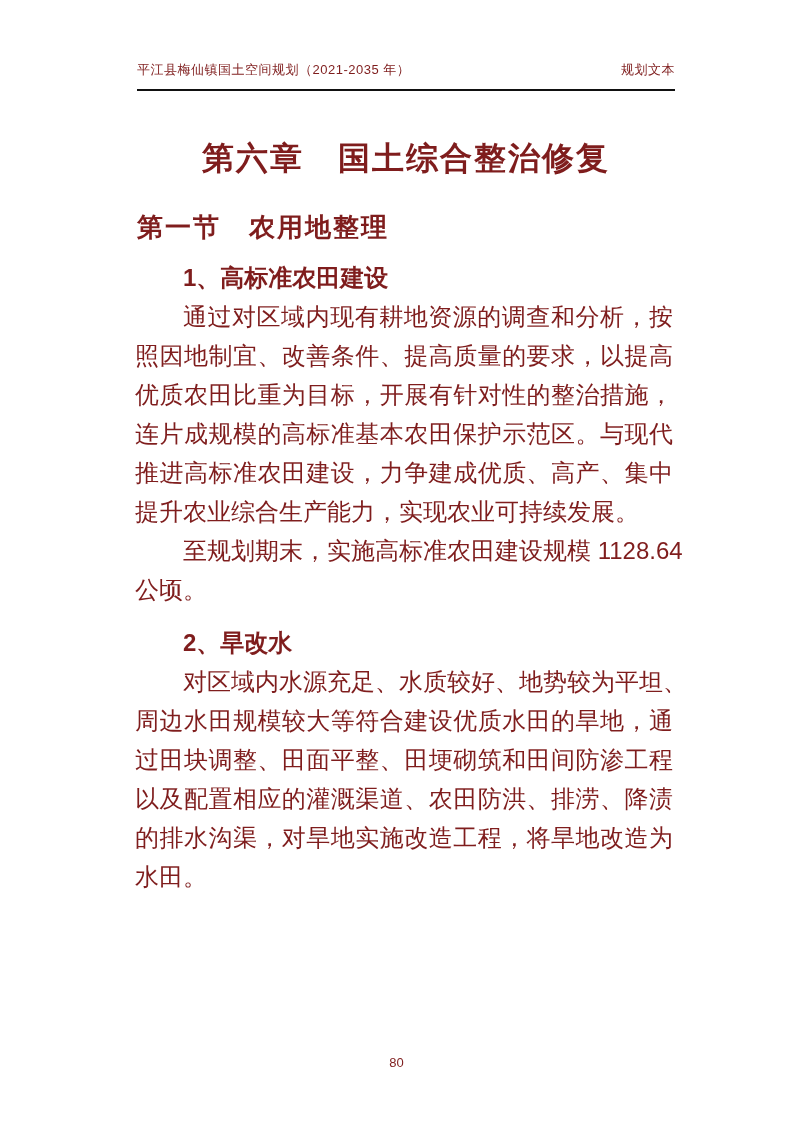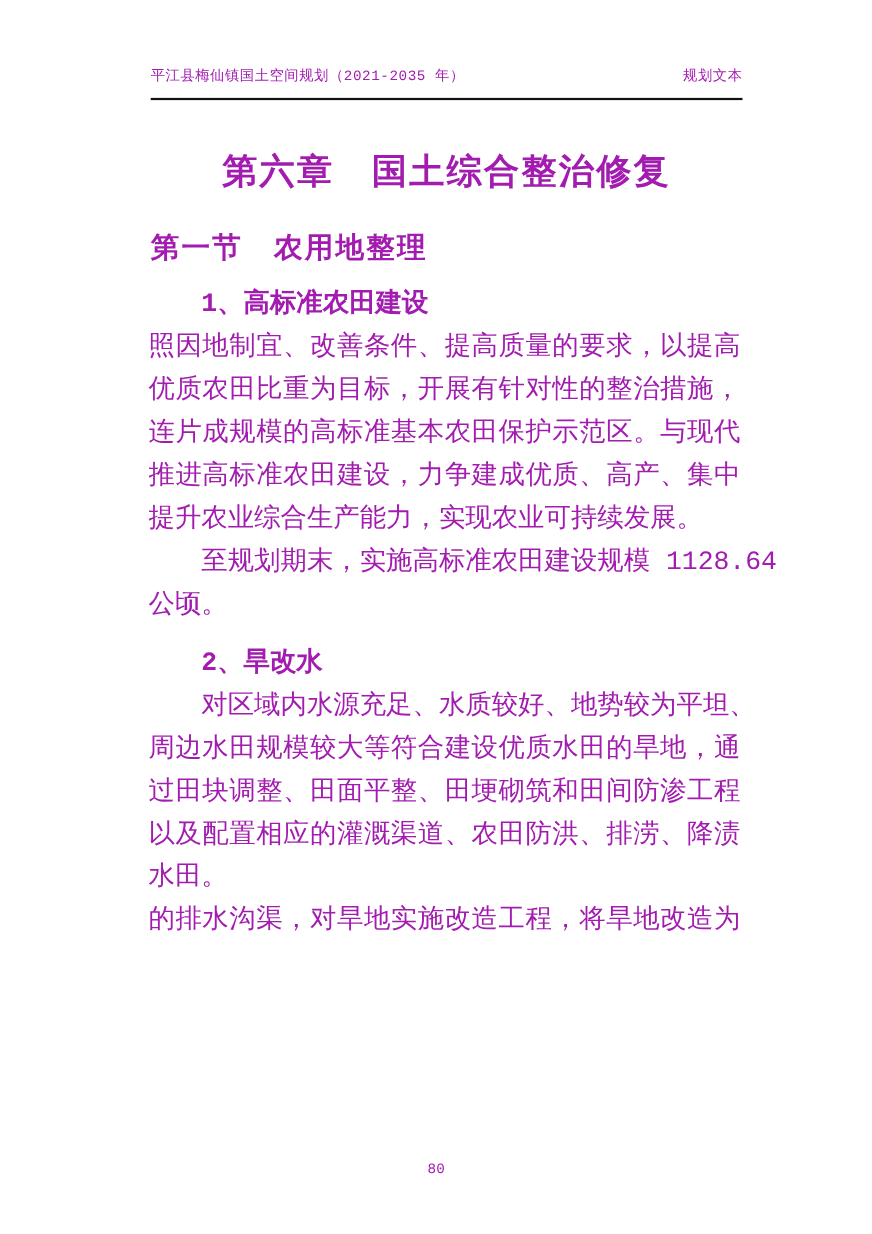--- a/index.html
+++ b/index.html
@@ -5,22 +5,22 @@
   html, body {
     margin: 0;
     padding: 0;
     background: #ffffff;
   }
   .page {
     position: relative;
     width: 793px;
     height: 1101px;
     background: #ffffff;
-    color: #a21caf;
-    font-family: Liberation Mono, monospace;
+    color: #7f1d1d;
+    font-family: Liberation Sans, sans-serif;
     overflow: hidden;
   }
   
   .header {
     margin: 0 118px 0 137px;
     padding-top: 61px;
     padding-bottom: 11px;
     border-bottom: 2px solid #111111;
     display: flex;
     justify-content: space-between;
@@ -92,20 +92,21 @@
   <h1 class="chapter-title">第六章　国土综合整治修复</h1>
 
   <h2 class="section-title">第一节　农用地整理</h2>
 
   <div class="body-text">
 
     <section>
       <h3 class="sub-heading">1、高标准农田建设</h3>
       <div>
           <div class="para">
+            <div class="line first">通过对区域内现有耕地资源的调查和分析，按</div>
             <div class="line">照因地制宜、改善条件、提高质量的要求，以提高</div>
             <div class="line">优质农田比重为目标，开展有针对性的整治措施，</div>
             <div class="line">连片成规模的高标准基本农田保护示范区。与现代</div>
             <div class="line">推进高标准农田建设，力争建成优质、高产、集中</div>
             <div class="line last">提升农业综合生产能力，实现农业可持续发展。</div>
           </div>
           <div class="para">
             <div class="line first">至规划期末，实施高标准农田建设规模 1128.64</div>
             <div class="line last">公顷。</div>
           </div>
@@ -113,22 +114,22 @@
     </section>
 
     <section>
       <h3 class="sub-heading">2、旱改水</h3>
       <div>
           <div class="para">
             <div class="line first">对区域内水源充足、水质较好、地势较为平坦、</div>
             <div class="line">周边水田规模较大等符合建设优质水田的旱地，通</div>
             <div class="line">过田块调整、田面平整、田埂砌筑和田间防渗工程</div>
             <div class="line">以及配置相应的灌溉渠道、农田防洪、排涝、降渍</div>
+            <div class="line">的排水沟渠，对旱地实施改造工程，将旱地改造为</div>
             <div class="line last">水田。</div>
-            <div class="line">的排水沟渠，对旱地实施改造工程，将旱地改造为</div>
           </div>
         </div>
     </section>
 
   </div>
 
   <div class="page-number">80</div>
 
 </div>
 

